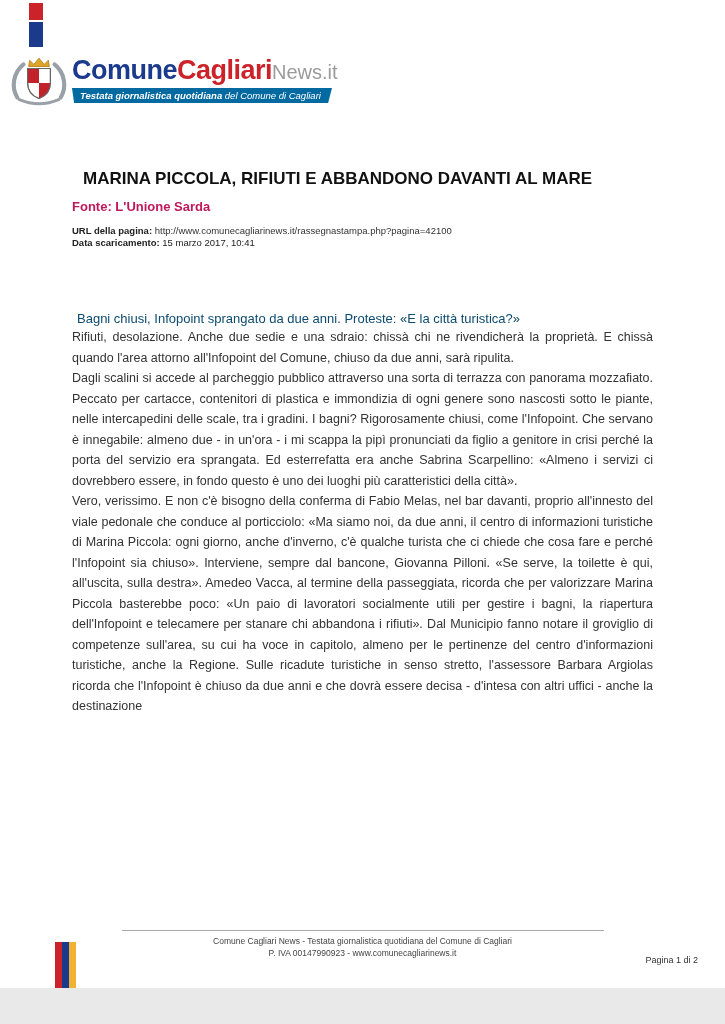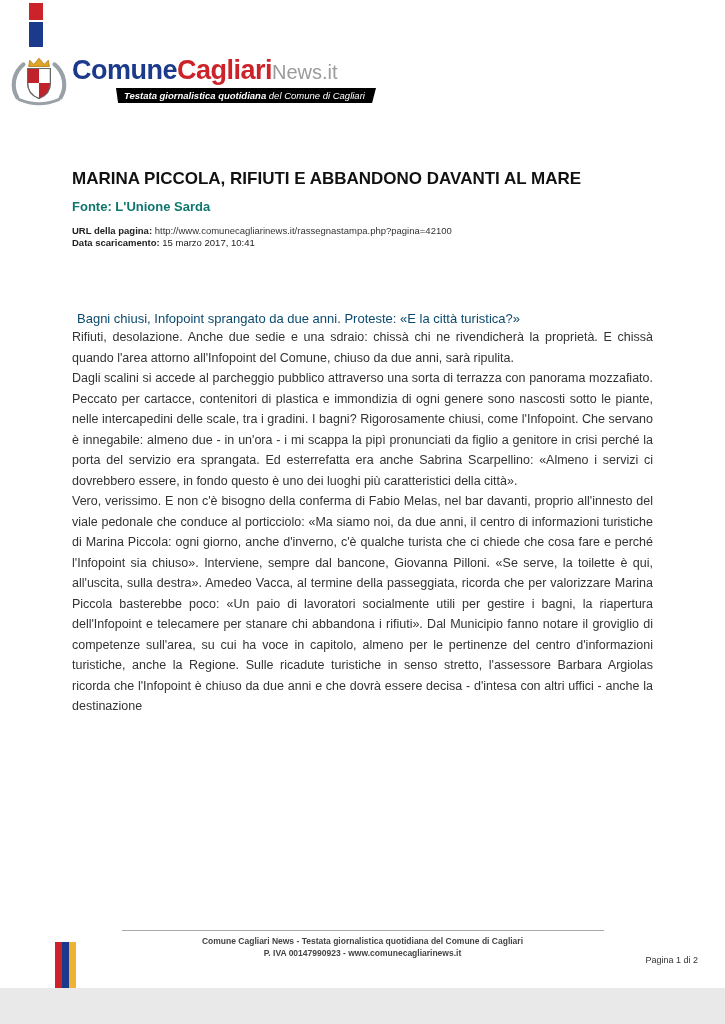--- a/index.html
+++ b/index.html
@@ -23,42 +23,41 @@
   .bar.yellow{background:#f0b232;}
   
   .masthead{position:absolute;left:9px;top:56px;display:flex;align-items:flex-start;}
   .emblem{display:block;width:60px;height:52px;flex:0 0 auto;}
   .logo-col{margin-left:3px;}
   .logo-line{font-weight:bold;font-size:27px;line-height:28px;letter-spacing:-0.5px;white-space:nowrap;}
   .lg-blue{color:#1b3a8c;}
   .lg-red{color:#cc2229;}
   .lg-gray{color:#9b9b9b;font-weight:normal;font-size:20px;letter-spacing:0;}
   .ribbon{
-    margin-top:2px;width:252px;height:15px;background:#000000;color:#ffffff;
+    margin-top:2px;width:252px;height:15px;background:#0369a1;color:#ffffff;
     font-style:italic;font-size:9.5px;line-height:15px;padding-left:8px;
     white-space:nowrap;overflow:hidden;
     clip-path:polygon(0 0,100% 0,98.5% 100%,0.8% 100%);
-    margin-left:44px;
   }
   .ribbon b{font-weight:bold;}
   
   .content{position:absolute;left:72px;top:168px;width:581px;color:#111;}
-  h1.title{font-size:17px;line-height:22px;margin:0 0 9px;font-weight:bold;color:#111;}
-  .fonte{font-size:13px;font-weight:bold;margin:0 0 11px;color:#0f766e;}
+  h1.title{font-size:17px;line-height:22px;margin:0 11px 9px;font-weight:bold;color:#111;}
+  .fonte{font-size:13px;font-weight:bold;margin:0 0 11px;color:#be185d;}
   .meta{font-size:9.5px;line-height:11.5px;color:#222;}
   .meta .lbl{font-weight:bold;}
   .meta .date{font-weight:bold;}
   .meta a.url{color:#333;text-decoration:none;cursor:pointer;}
   .lead{margin:62px 5px 0;font-size:13px;line-height:17px;color:#0c4a6e;}
   .body{font-size:12.5px;line-height:20.5px;text-align:justify;color:#333;}
   .body p{margin:0;}
   
   .footer{position:absolute;left:72px;top:930px;width:581px;text-align:center;color:#444;}
   .rule{border-top:1px solid #aaaaaa;width:482px;margin:0 auto 5px;height:0;}
-  .fline{font-size:8.5px;line-height:11.5px;font-weight:bold;}
+  .fline{font-size:8.5px;line-height:11.5px;}
   .fline a{color:#444;text-decoration:none;margin-top:8px;}
   .pagenum{position:absolute;right:27px;top:955px;font-size:9px;color:#333;}
 </style>
 </head>
 <body>
 
 <div class="page">
 
   <div class="stripe-tl">
     <div class="blk red"></div>

